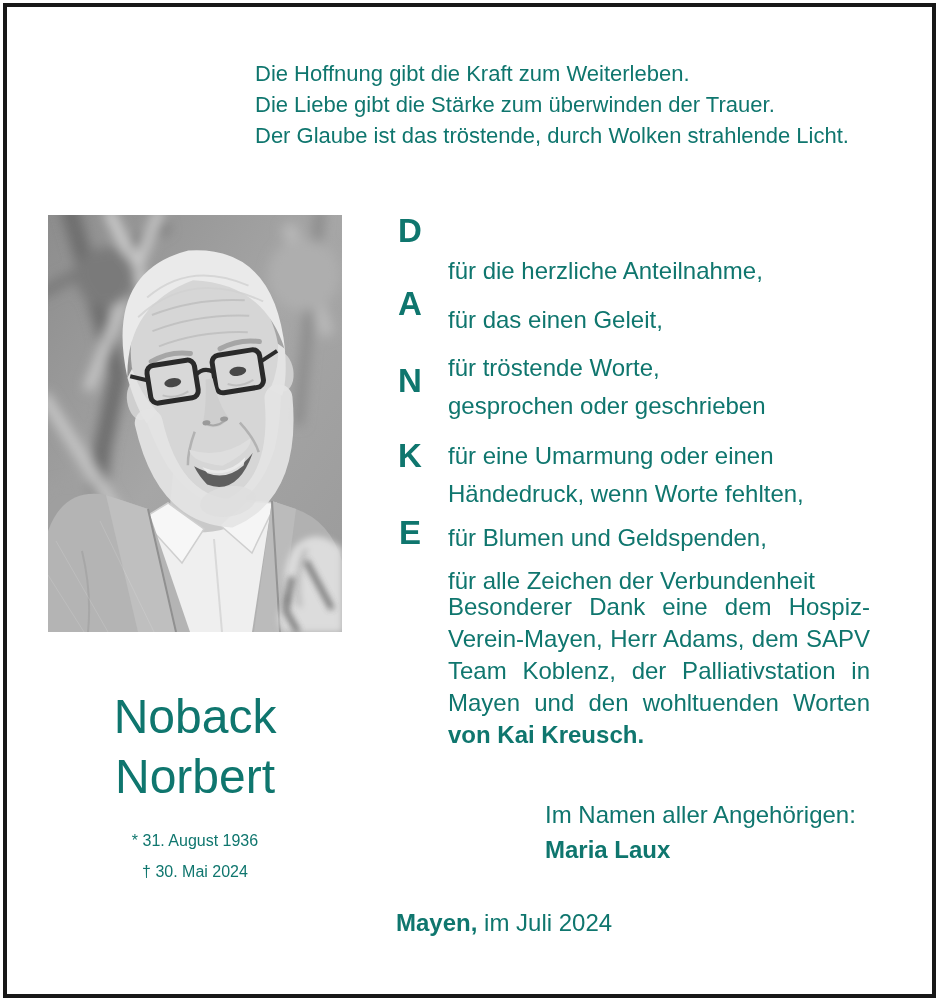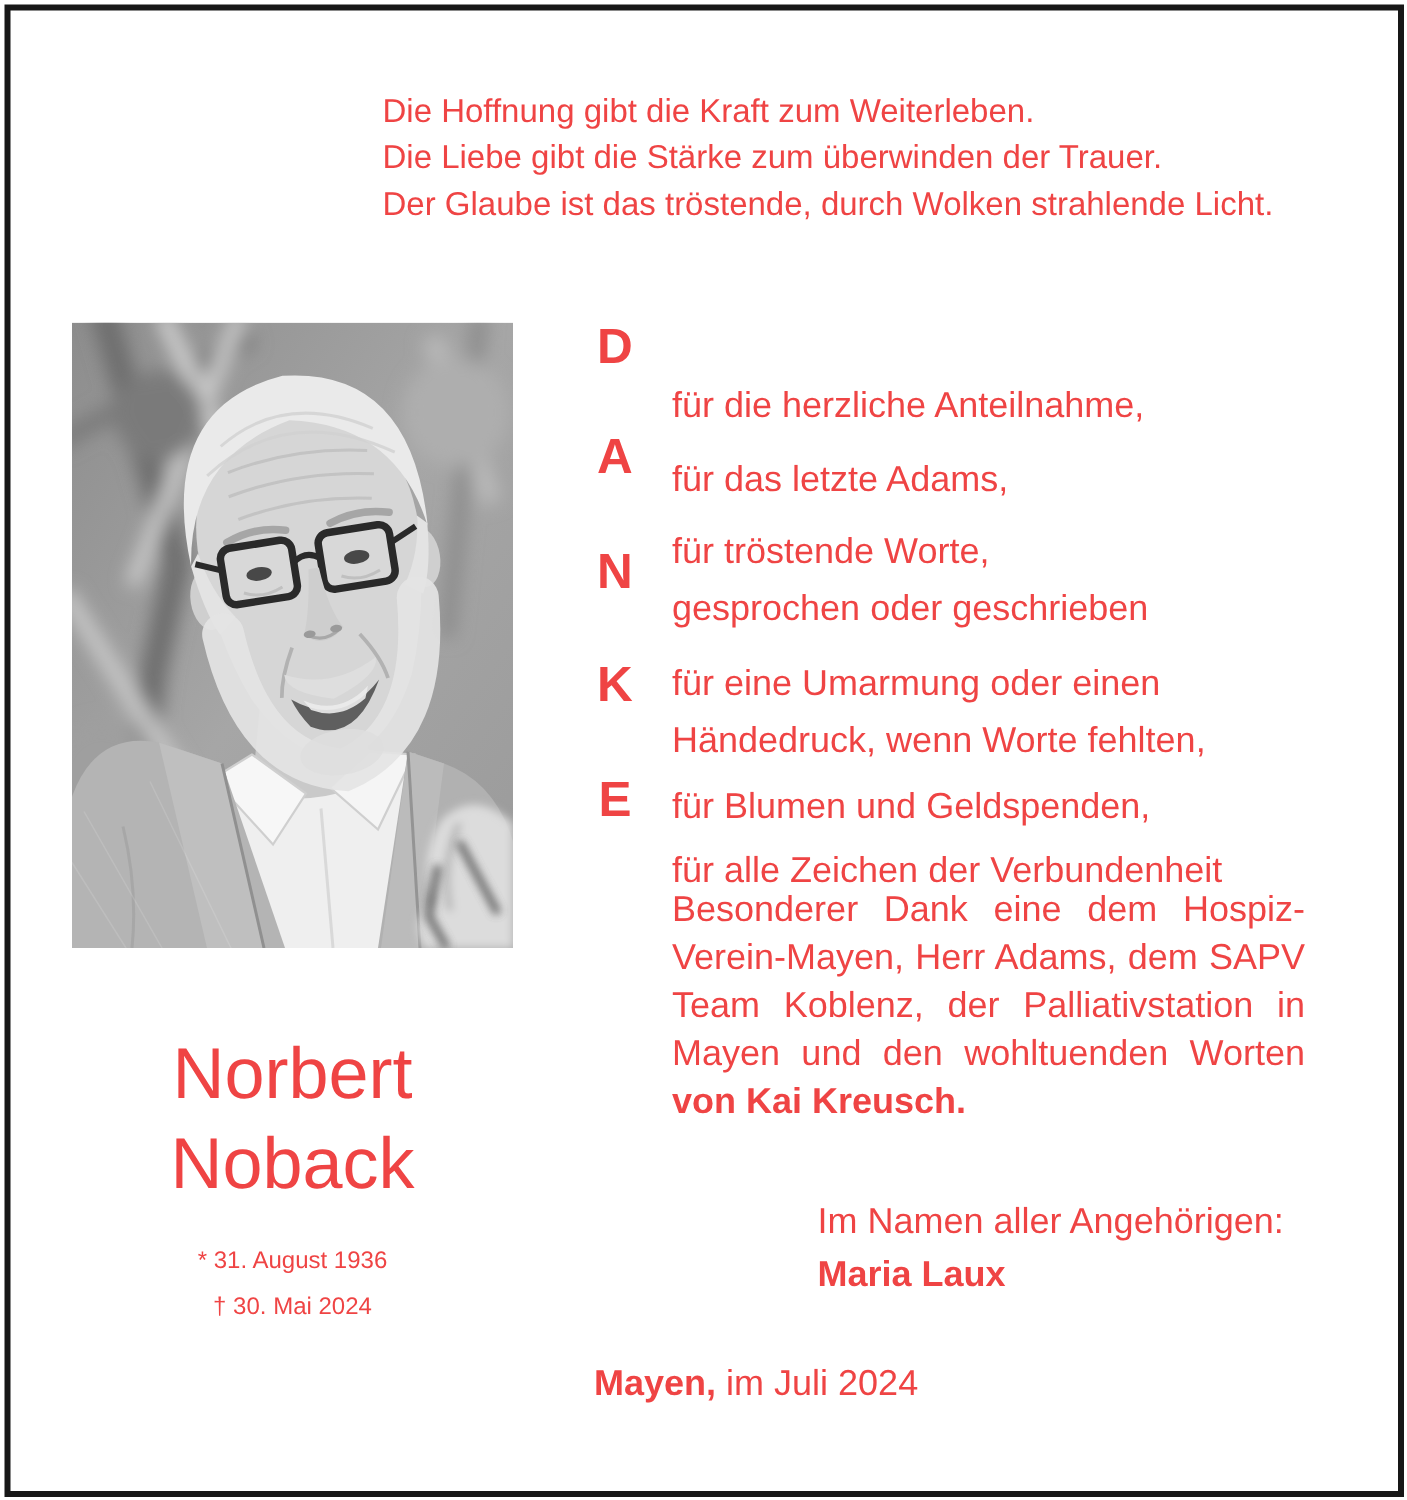--- a/index.html
+++ b/index.html
@@ -1,21 +1,21 @@
 <!DOCTYPE html>
 <html><head>
 <meta charset="utf-8">
 <style>
   html,body{margin:0;padding:0;background:#ffffff;}
   .ad{
     position:relative;
     width:938px;height:1000px;
     background:#ffffff;
     font-family:"Liberation Sans", sans-serif;
-    color:#ef4444;
+    color:#0f766e;
     overflow:hidden;
   }
   .frame{
     position:absolute;left:3px;top:3px;right:2px;bottom:2px;
     border:4px solid #171717;
     pointer-events:none;
   }
   
   .epigraph{
     position:absolute;left:255px;top:58px;
@@ -194,21 +194,21 @@
     </svg>
   </div>
 
   <span class="danke-letter" id="dl0">D</span>
   <span class="danke-letter" id="dl1">A</span>
   <span class="danke-letter" id="dl2">N</span>
   <span class="danke-letter" id="dl3">K</span>
   <span class="danke-letter" id="dl4">E</span>
 
   <div class="thanks-line" id="tl0">für die herzliche Anteilnahme,</div>
-  <div class="thanks-line" id="tl1">für das letzte Adams,</div>
+  <div class="thanks-line" id="tl1">für das einen Geleit,</div>
   <div class="thanks-line" id="tl2">für tröstende Worte,</div>
   <div class="thanks-line" id="tl3">gesprochen oder geschrieben</div>
   <div class="thanks-line" id="tl4">für eine Umarmung oder einen</div>
   <div class="thanks-line" id="tl5">Händedruck, wenn Worte fehlten,</div>
   <div class="thanks-line" id="tl6">für Blumen und Geldspenden,</div>
   <div class="thanks-line" id="tl7">für alle Zeichen der Verbundenheit</div>
 
   <div class="special-thanks">
     <div class="st-line">Besonderer Dank eine dem Hospiz-</div>
     <div class="st-line">Verein-Mayen, Herr Adams, dem SAPV</div>
@@ -216,22 +216,22 @@
     <div class="st-line">Mayen und den wohltuenden Worten</div>
     <div class="st-line last">von Kai Kreusch.</div>
   </div>
 
   <div class="signature">
     <div class="sig-intro">Im Namen aller Angehörigen:</div>
     <div class="sig-name">Maria Laux</div>
   </div>
 
   <div class="deceased">
+    <div class="deceased-name">Noback</div>
     <div class="deceased-name">Norbert</div>
-    <div class="deceased-name">Noback</div>
     <div class="deceased-dates">
       <div>* 31. August 1936</div>
       <div>† 30. Mai 2024</div>
     </div>
   </div>
 
   <div class="dateline">
     <span class="place">Mayen,</span><span> im Juli 2024</span>
   </div>
 

